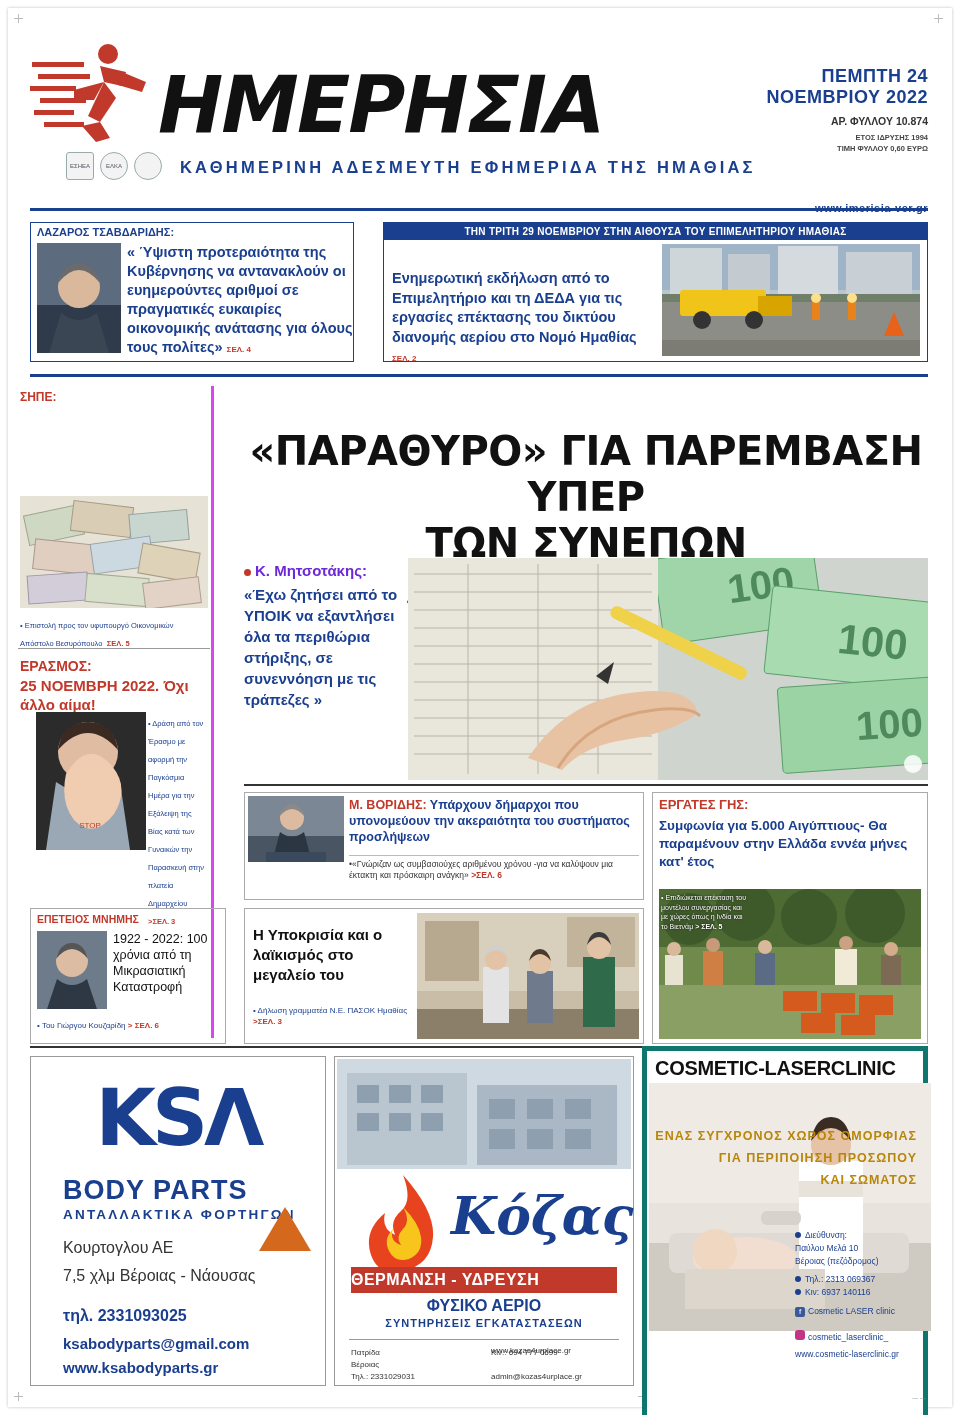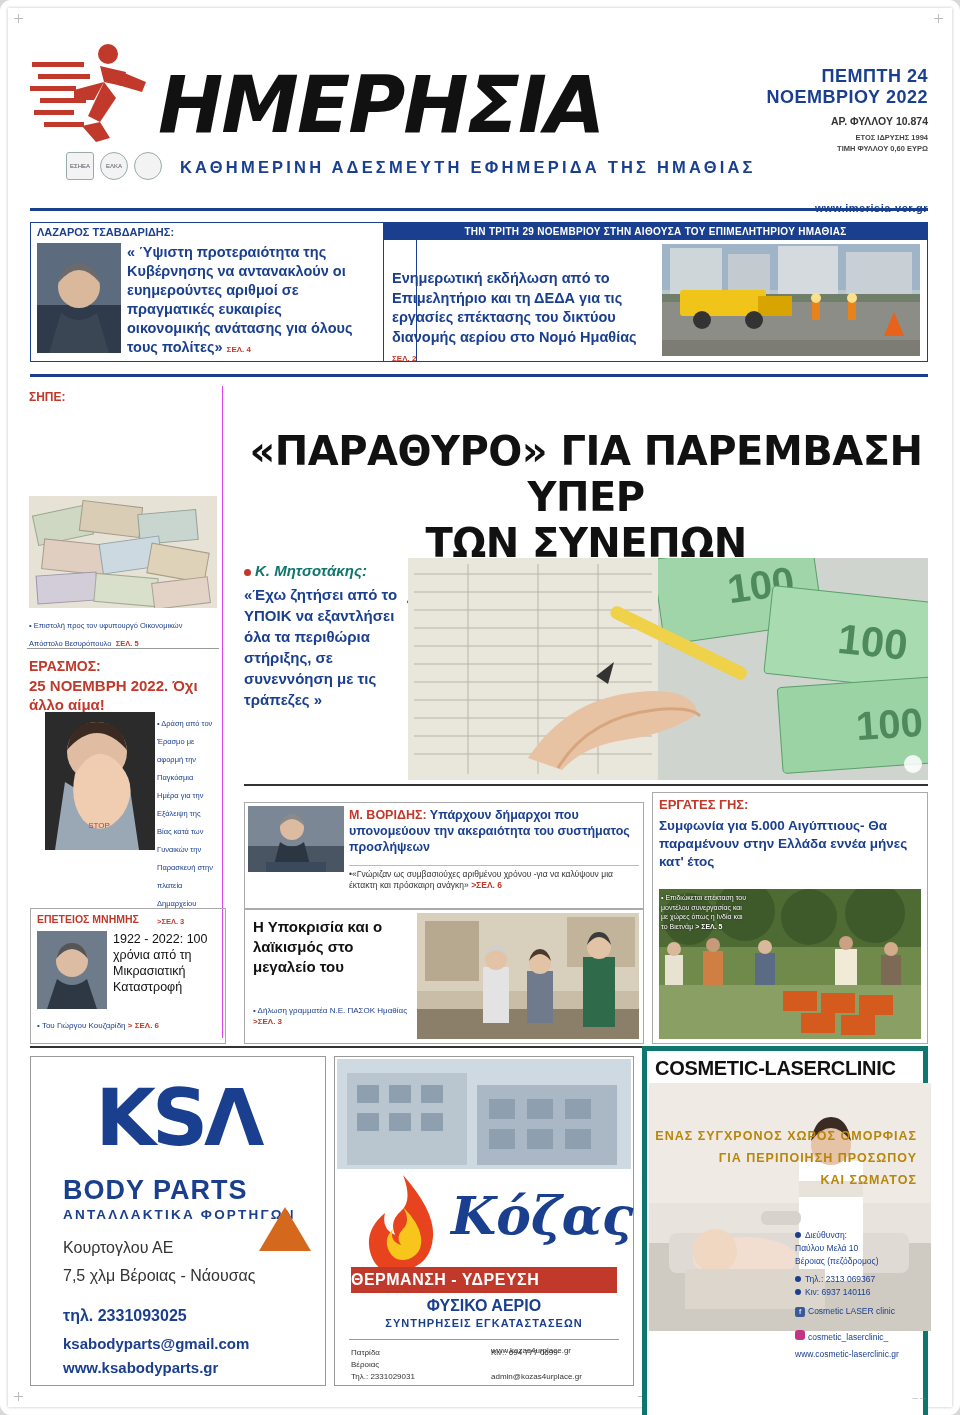--- a/index.html
+++ b/index.html
@@ -1,17 +1,17 @@
 <!DOCTYPE html>
 <html><head>
 <meta charset="utf-8">
 <style>
   html,body{margin:0;padding:0;background:#d8d8d8;}
   body{font-family:"Liberation Sans", sans-serif;}
-  .page{position:relative;width:960px;height:1415px;background:#ffffff;overflow:hidden;border-radius:11px;}
+  .page{position:relative;width:960px;height:1415px;background:#ffffff;overflow:hidden;}
   .sheet{position:absolute;left:8px;top:8px;width:944px;height:1399px;background:#fff;box-shadow:0 0 3px rgba(0,0,0,.25);}
   .reg{position:absolute;width:9px;height:9px;}
   .reg:before{content:"";position:absolute;left:4px;top:0;width:1px;height:9px;background:#bbb;}
   .reg:after{content:"";position:absolute;left:0;top:4px;width:9px;height:1px;background:#bbb;}
 
   
   .masthead{position:absolute;left:30px;top:30px;width:898px;height:160px;}
   .logo-runner{position:absolute;left:0;top:8px;width:120px;height:110px;}
   .title{position:absolute;left:128px;top:30px;font-family:"DejaVu Sans", sans-serif;font-weight:bold;font-style:italic;font-size:78px;letter-spacing:-2px;color:#111;}
   .dateblock{position:absolute;right:0;top:36px;text-align:right;color:#1a3f8f;}
@@ -27,57 +27,57 @@
   .website{position:absolute;right:0;top:172px;font-size:11px;font-weight:bold;color:#1a3f8f;letter-spacing:.5px;}
   .rule-blue{position:absolute;background:#1a3f8f;}
 
   
   .box{position:absolute;box-sizing:border-box;}
   .hr{position:absolute;background:#222;}
   .kicker{color:#c0392b;font-weight:bold;}
   .photo{position:absolute;overflow:hidden;background:#ccc;}
 
   
-  .teaserA{position:absolute;left:30px;top:222px;width:387px;height:140px;border:1px solid #1a3f8f;box-sizing:border-box;}
+  .teaserA{position:absolute;left:30px;top:222px;width:324px;height:140px;border:1px solid #1a3f8f;box-sizing:border-box;}
   .teaserA .hd{position:absolute;left:6px;top:3px;font-size:11px;font-weight:bold;color:#1a3f8f;}
   .teaserA .ph{position:absolute;left:6px;top:20px;width:84px;height:110px;background:linear-gradient(160deg,#7e8ea0,#3d4a5c);}
   .teaserA .tx{position:absolute;left:96px;top:20px;width:240px;font-size:14.5px;line-height:19px;font-weight:bold;color:#1a3f8f;}
   .teaserA .tx .sel{font-size:8px;color:#c0392b;}
 
   .teaserB{position:absolute;left:383px;top:222px;width:545px;height:140px;border:1px solid #1a3f8f;box-sizing:border-box;}
   .teaserB .hd{position:absolute;left:0;top:0;width:543px;height:17px;background:#1a3f8f;color:#fff;font-size:10px;font-weight:bold;text-align:center;line-height:17px;letter-spacing:.3px;}
   .teaserB .tx{position:absolute;left:8px;top:22px;width:262px;font-size:14.5px;line-height:19.5px;font-weight:bold;color:#1a3f8f;margin-top:24px;}
   .teaserB .tx .sel{font-size:8px;color:#c0392b;}
   .teaserB .ph{position:absolute;left:278px;top:21px;width:258px;height:112px;}
   .lk{font-size:12px;font-weight:bold;color:#c0392b;}
   .ltitle{font-size:14px;font-weight:bold;line-height:18px;color:#111;}
   .lcap{font-size:7.5px;color:#1a3f8f;line-height:10px;}
 
   
   .ov{position:absolute;left:244px;top:392px;width:684px;text-align:center;font-size:22px;font-weight:bold;color:#1a3f8f;letter-spacing:.5px;}
   .mainhead{position:absolute;left:244px;top:428px;width:684px;text-align:center;font-family:"DejaVu Sans",sans-serif;font-weight:bold;font-size:40px;line-height:46px;color:#111;letter-spacing:-.5px;}
 
   .quote{position:absolute;left:244px;top:560px;width:155px;font-size:15px;line-height:21px;font-weight:bold;color:#1a3f8f;}
-  .quote .nm{color:#0f766e;font-style:italic;}
+  .quote .nm{color:#6d28d9;}
   .bullet{display:inline-block;width:7px;height:7px;border-radius:50%;background:#c0392b;margin-right:4px;vertical-align:middle;}
   .mainphoto{position:absolute;left:408px;top:558px;width:520px;height:222px;overflow:hidden;}
 
-  .voridis{position:absolute;left:244px;top:792px;width:400px;height:108px;border:1px solid #aaa;box-sizing:border-box;margin-top:10px;}
+  .voridis{position:absolute;left:244px;top:792px;width:400px;height:108px;border:1px solid #aaa;box-sizing:border-box;}
   .voridis .ph{position:absolute;left:3px;top:3px;width:96px;height:66px;background:linear-gradient(160deg,#8c99a8,#2f3a49);}
   .voridis .tx{position:absolute;left:104px;top:4px;width:290px;font-size:12.5px;line-height:16px;font-weight:bold;color:#1a3f8f;}
   .voridis .sub{position:absolute;left:104px;top:62px;width:290px;font-size:8.5px;line-height:11px;color:#333;border-top:1px solid #bbb;padding-top:3px;}
 
   .ergates{position:absolute;left:652px;top:792px;width:276px;height:252px;border:1px solid #aaa;box-sizing:border-box;}
   .ergates .hd{position:absolute;left:6px;top:4px;font-size:13px;font-weight:bold;color:#c0392b;}
   .ergates .tx{position:absolute;left:6px;top:24px;width:262px;font-size:13.5px;line-height:18px;font-weight:bold;color:#1a3f8f;}
   .ergates .ph{position:absolute;left:6px;top:96px;width:262px;height:150px;}
   .ergates .cp{position:absolute;left:8px;top:100px;width:88px;font-size:7px;line-height:9.5px;color:#fff;text-shadow:0 0 2px #000;}
 
   .ypokrisia{position:absolute;left:244px;top:908px;width:400px;height:136px;border:1px solid #aaa;box-sizing:border-box;}
-  .ypokrisia .tx{position:absolute;left:8px;top:8px;width:160px;font-size:15px;line-height:20px;font-weight:bold;color:#111;}
+  .ypokrisia .tx{position:absolute;left:8px;top:16px;width:160px;font-size:15px;line-height:20px;font-weight:bold;color:#111;}
   .ypokrisia .sub{position:absolute;left:8px;top:96px;width:160px;font-size:8px;line-height:11px;color:#1a3f8f;}
   .ypokrisia .ph{position:absolute;left:172px;top:4px;width:222px;height:126px;}
 
   .epeteios{position:absolute;left:30px;top:908px;width:196px;height:136px;border:1px solid #aaa;box-sizing:border-box;}
   .epeteios .hd{position:absolute;left:6px;top:4px;font-size:10.5px;font-weight:bold;color:#c0392b;}
   .epeteios .ph{position:absolute;left:6px;top:22px;width:70px;height:78px;background:linear-gradient(160deg,#98a3ae,#454f5c);}
   .epeteios .tx{position:absolute;left:82px;top:22px;width:108px;font-size:12.5px;line-height:16px;color:#111;}
   .epeteios .cp{position:absolute;left:6px;top:112px;font-size:8px;color:#1a3f8f;}
 
   
@@ -197,21 +197,21 @@
         <rect x="186" y="58" width="8" height="18" fill="#e8821a"></rect>
         <circle cx="190" cy="54" r="5" fill="#ffe08a"></circle>
         <polygon points="222,92 232,68 242,92" fill="#e8621a"></polygon>
         <rect x="0" y="96" width="258" height="16" fill="#7c7c75"></rect>
       </svg>
     </div>
   </div>
 
   <div class="hr" style="left:30px;top:374px;width:898px;height:3px;background:#1a3f8f;"></div>
 
-  <div class="box" style="left:25px;top:386px;width:198px;height:652px;border-right:1px solid #d946ef;">
+  <div class="box" style="left:16px;top:386px;width:198px;height:652px;border-right:3px solid #d946ef;">
     <div style="position:absolute;left:4px;top:4px;width:188px;">
       <div class="lk">ΣΗΠΕ:</div>
     </div>
     <div class="photo" style="left:4px;top:110px;width:188px;height:112px;">
       <svg width="188" height="112" viewBox="0 0 188 112">
         <rect width="188" height="112" fill="#e7e2d6"></rect>
         <g>
           <rect x="6" y="14" width="56" height="30" fill="#cfd8c2" stroke="#9aa48c" transform="rotate(-12 34 29)"></rect>
           <rect x="52" y="8" width="60" height="30" fill="#d9cdb6" stroke="#a79b86" transform="rotate(7 82 23)"></rect>
           <rect x="110" y="16" width="58" height="30" fill="#c9d6cf" stroke="#92a09a" transform="rotate(-5 139 31)"></rect>

